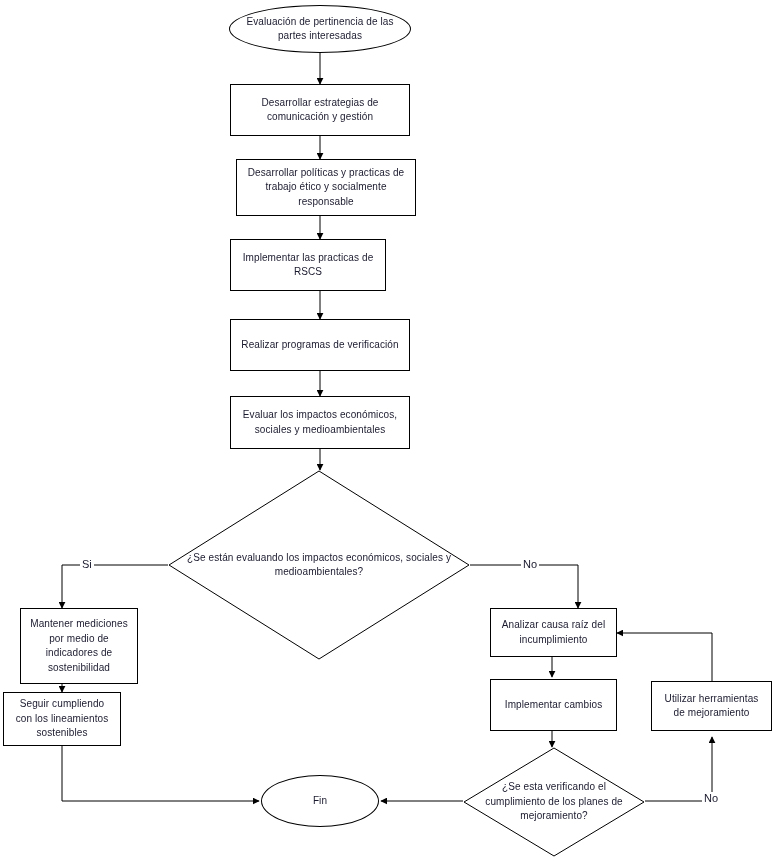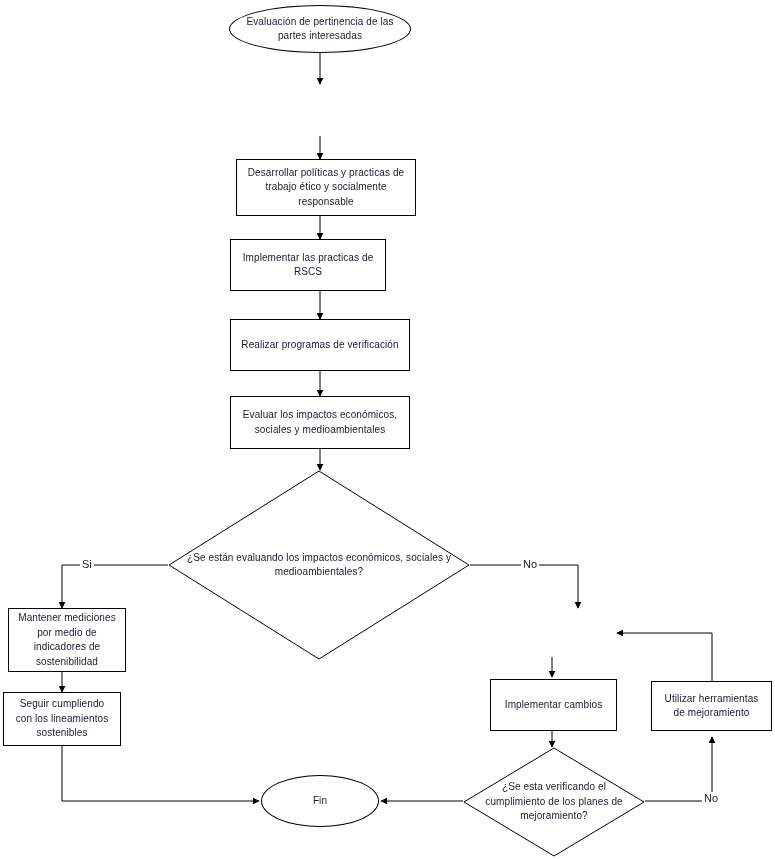--- a/index.html
+++ b/index.html
@@ -102,20 +102,23 @@
       <path d="M 463 801 L 381 801"></path>
       <path d="M 645 801 L 712 801 L 712 737"></path>
       <path d="M 712 681 L 712 633 L 617 633"></path>
     </g>
   </svg>
 
   <div class="node terminator" style="left:229px; top:5px; width:182px; height:48px;">
     <span class="label">Evaluación de pertinencia de las partes interesadas</span>
   </div>
 
+  <div class="node process" style="left:230px; top:84px; width:180px; height:52px;">
+    <span class="label">Desarrollar estrategias de comunicación y gestión</span>
+  </div>
 
   <div class="node process" style="left:236px; top:159px; width:180px; height:57px;">
     <span class="label">Desarrollar políticas y practicas de trabajo ético y socialmente responsable</span>
   </div>
 
   <div class="node process" style="left:230px; top:239px; width:156px; height:52px;">
     <span class="label">Implementar las practicas de RSCS</span>
   </div>
 
   <div class="node process" style="left:230px; top:319px; width:180px; height:52px;">
@@ -126,28 +129,31 @@
     <span class="label">Evaluar los impactos económicos, sociales y medioambientales</span>
   </div>
 
   <div class="node decision" style="left:168px; top:470px; width:302px; height:190px;">
     <svg class="dshape" viewBox="0 0 302 190" preserveAspectRatio="none" xmlns="http://www.w3.org/2000/svg">
       <polygon points="151,1 301,95 151,189 1,95" fill="#ffffff" stroke="#000000" stroke-width="1" vector-effect="non-scaling-stroke"></polygon>
     </svg>
     <span class="dtext label">¿Se están evaluando los impactos económicos, sociales y medioambientales?</span>
   </div>
 
-  <div class="node process" style="left:8px; top:608px; width:118px; height:64px;">
+  <div class="node process" style="left:20px; top:608px; width:118px; height:76px;">
     <span class="label">Mantener mediciones por medio de indicadores de sostenibilidad</span>
   </div>
 
   <div class="node process" style="left:3px; top:692px; width:118px; height:54px;">
     <span class="label">Seguir cumpliendo con los lineamientos sostenibles</span>
   </div>
 
+  <div class="node process" style="left:490px; top:608px; width:127px; height:49px;">
+    <span class="label">Analizar causa raíz del incumplimiento</span>
+  </div>
 
   <div class="node process" style="left:490px; top:679px; width:127px; height:52px;">
     <span class="label">Implementar cambios</span>
   </div>
 
   <div class="node process" style="left:651px; top:681px; width:121px; height:50px;">
     <span class="label">Utilizar herramientas de mejoramiento</span>
   </div>
 
   <div class="node decision" style="left:463px; top:747px; width:182px; height:110px;">

